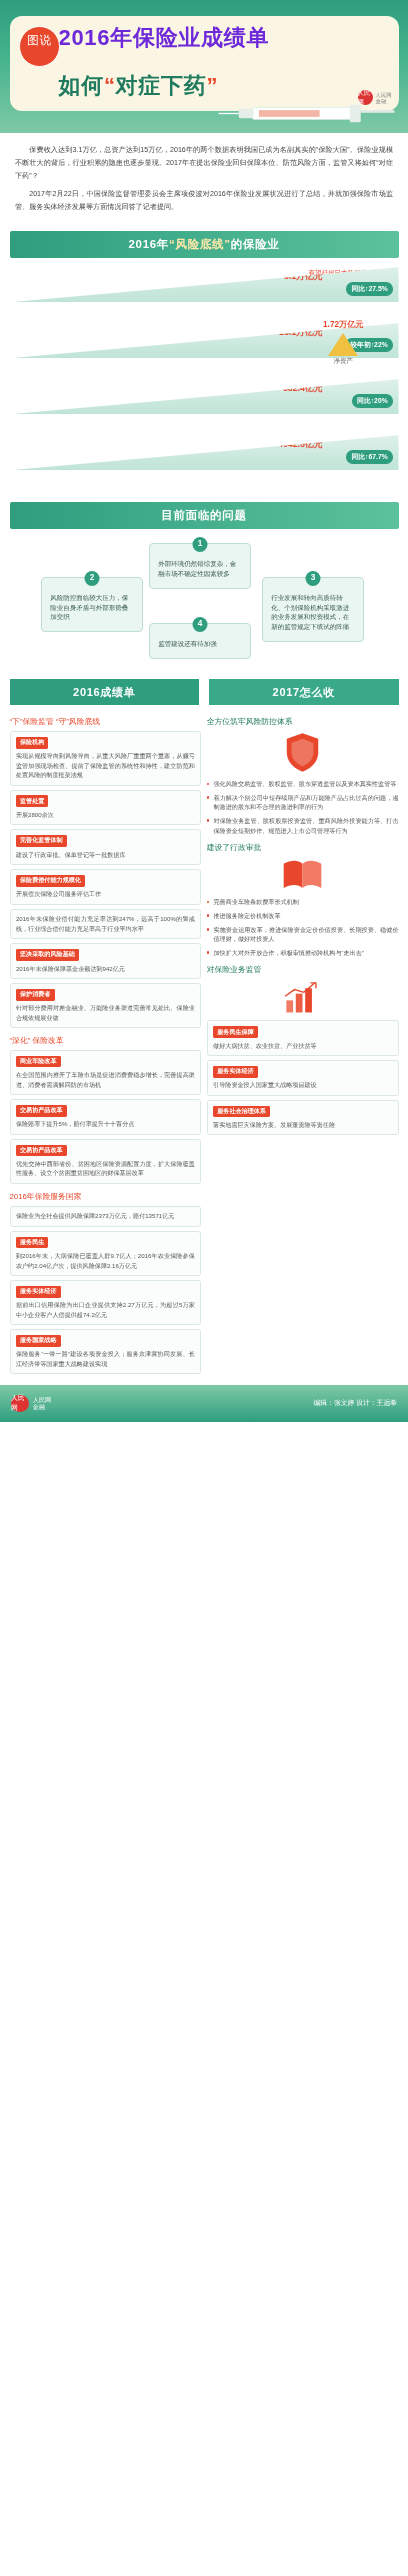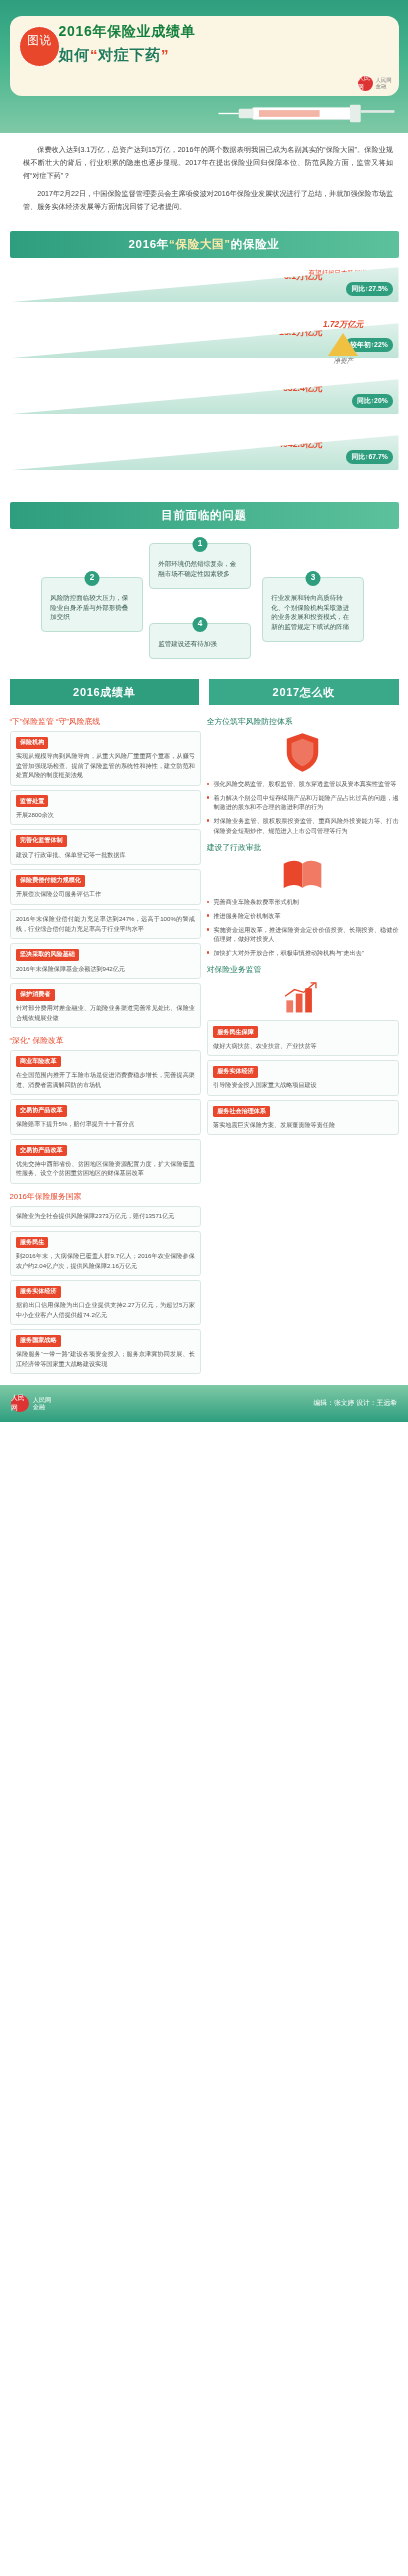--- a/index.html
+++ b/index.html
@@ -34,38 +34,38 @@
     background: #e8472b;
     color: #fff;
     font-size: 11.5px;
     line-height: 13.6px;
     text-align: center;
     padding-top: 6.8px;
     border: 1.4px solid #fff;
     letter-spacing: 0.7px;
   }
   .hl1 {
-    color: #15803d;
-    font-size: 14px;
+    color: #6d28d9;
+    font-size: 22px;
     font-weight: bold;
     letter-spacing: 0.7px;
   }
   .hl2 {
     color: #1f7a5e;
     font-size: 19px;
     font-weight: bold;
     letter-spacing: 0.7px;
     margin-top: 1.4px;
   }
   .hl3 {
     color: #1f7a5e;
-    font-size: 15px;
+    font-size: 22px;
     font-weight: bold;
     letter-spacing: 0.7px;
-    margin-top: 5px;
+    margin-top: 18px;
   }
   .hl3 .quote { color: #e8472b; }
   .people-logo {
     position: absolute;
     right: 6.8px; bottom: 5.4px;
     display: flex; align-items: center; gap: 2.7px;
   }
   .people-logo .circle {
     width: 15px; height: 15px; border-radius: 50%;
     background: #d33; color: #fff; font-size: 6.1px;
@@ -79,21 +79,21 @@
   }
 
   
   .intro {
     padding: 11px 15px 6.8px 15px;
     font-size: 7.1px;
     line-height: 13px;
     color: #444;
     text-align: justify;
   }
-  .intro p { text-indent: 2em; margin-bottom: 5.4px; margin-left: 8px; }
+  .intro p { text-indent: 2em; margin-bottom: 5.4px; }
 
   
   .sec-title {
     margin: 4.1px 9.5px 6.8px 9.5px;
     background: linear-gradient(90deg,#2e9e7e,#5cc19c);
     color: #fff;
     font-size: 11.5px;
     font-weight: bold;
     text-align: center;
     padding: 6.1px 0;
@@ -151,21 +151,20 @@
     font-size: 6.5px;
     color: #e8472b;
     text-align: right;
     line-height: 8.2px;
   }
   .side-stat {
     position: absolute;
     right: 17.7px;
     text-align: center;
     width: 75px;
-    font-style: italic;
   }
   .side-stat .v { color: #e8472b; font-weight: bold; font-size: 8.2px; }
   .side-stat .l { color: #666; font-size: 6.5px; margin-top: 1.4px; }
   .pyramid {
     width: 0; height: 0;
     border-left: 15px solid transparent;
     border-right: 15px solid transparent;
     border-bottom: 23px solid #f0c040;
     margin: 2.7px auto 1.4px auto;
   }
@@ -329,21 +328,21 @@
       <line x1="10" y1="23" x2="40" y2="23" stroke="#ffffff" stroke-width="2"></line>
     </svg>
   </div>
 
   <div class="intro">
     <p>保费收入达到3.1万亿，总资产达到15万亿，2016年的两个数据表明我国已成为名副其实的“保险大国”。保险业规模不断壮大的背后，行业积累的隐患也逐步显现。2017年在提出保险业回归保障本位、防范风险方面，监管又将如何“对症下药”？</p>
     <p>2017年2月22日，中国保险监督管理委员会主席项俊波对2016年保险业发展状况进行了总结，并就加强保险市场监管、服务实体经济发展等方面情况回答了记者提问。</p>
   </div>
 
   <div class="sec-title">
-    <span>2016年</span><span class="hl">“</span><span class="hl">保险大国</span><span class="hl">”</span><span>的保险业</span>
+    <span>2016年</span><span class="hl">“</span><span class="hl">风险底线</span><span class="hl">”</span><span>的保险业</span>
   </div>
 
   <div class="chart-wrap">
     <div class="bar-row">
       <div class="bar-note">有望赶超日本跃居世界第二位</div>
       <div class="bar-shape">
         <div class="bar-label">全国保费收入达到</div>
         <div class="bar-value">3.1万亿元</div>
         <div class="bar-growth">同比↑27.5%</div>
       </div>

